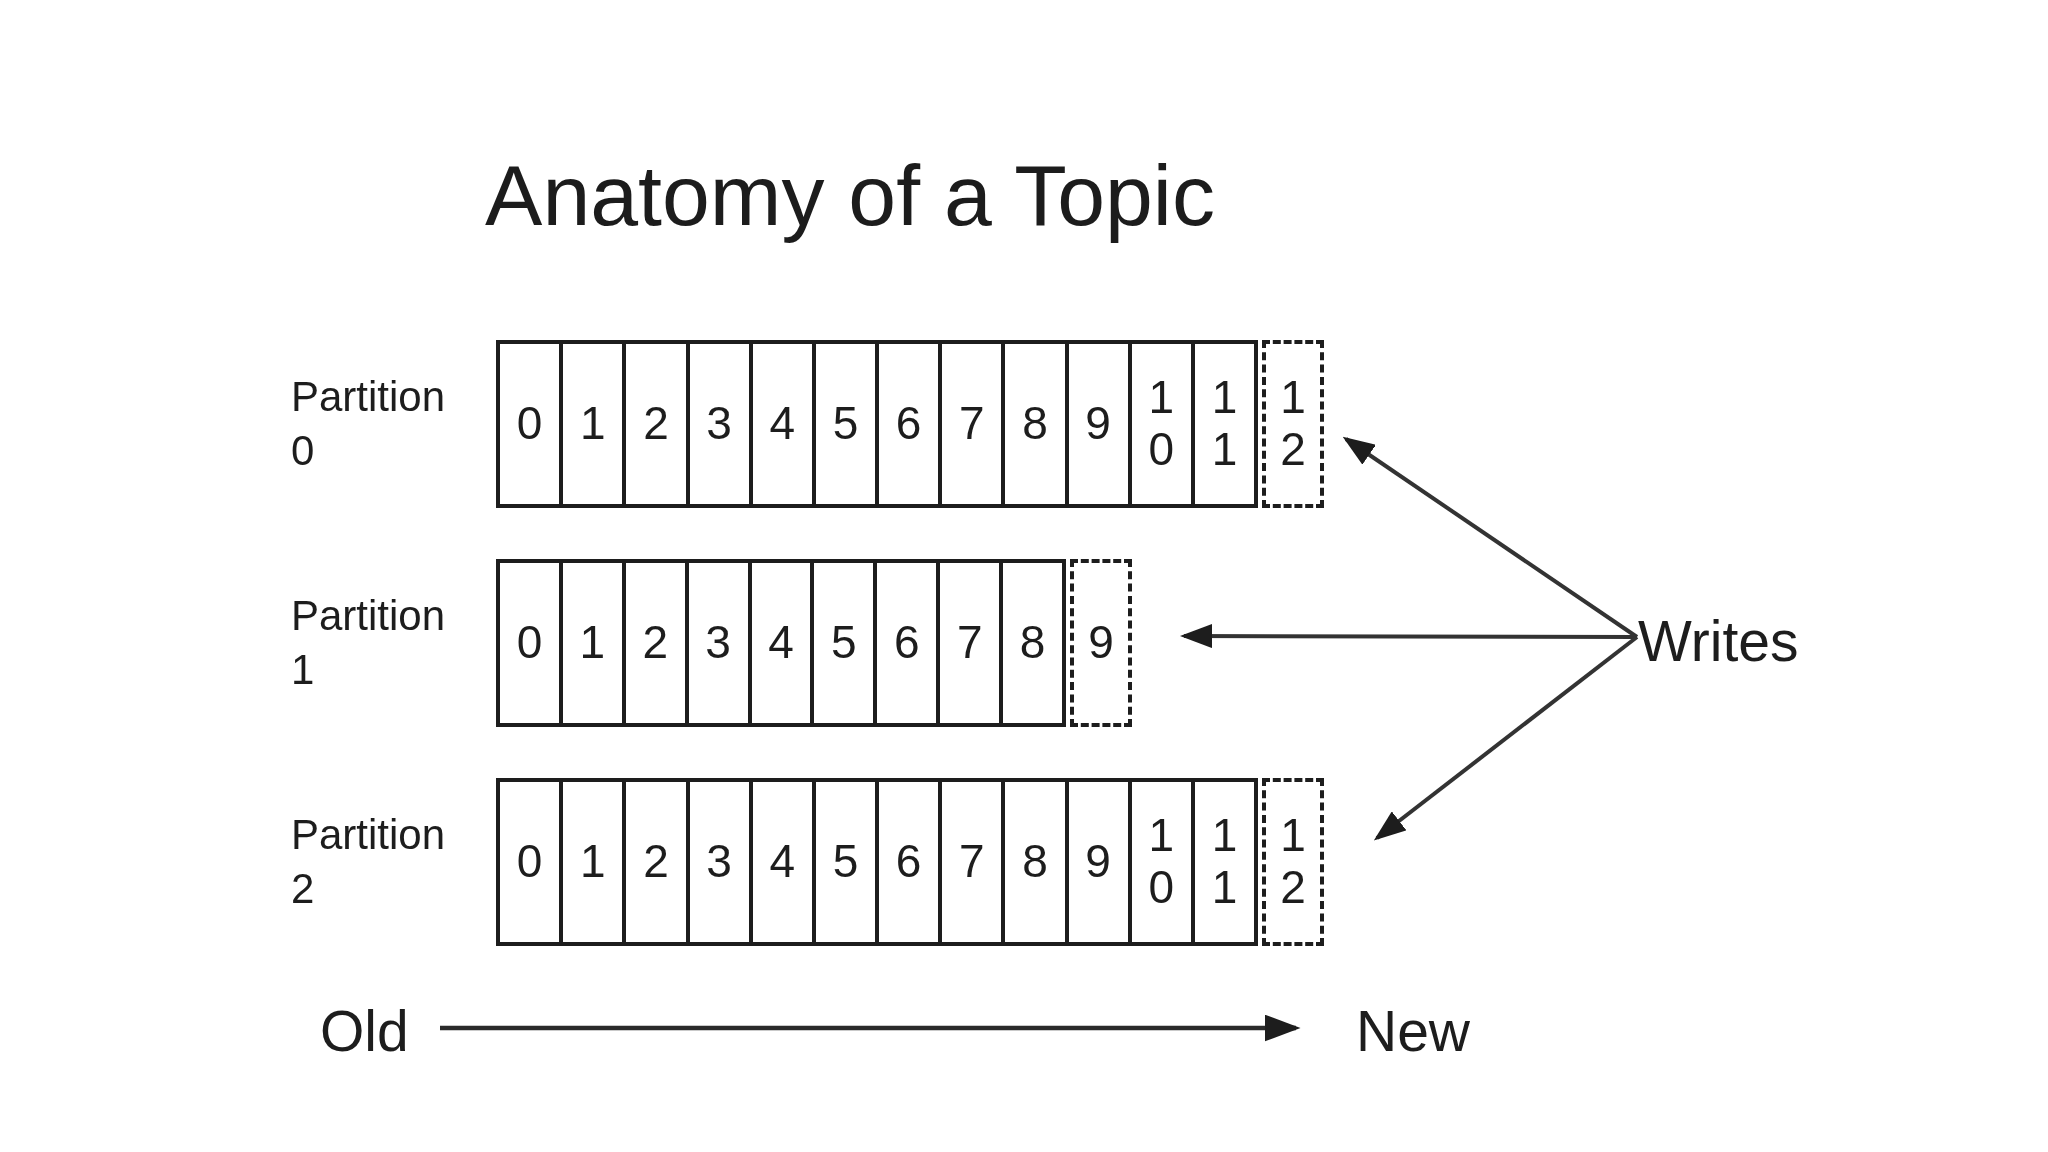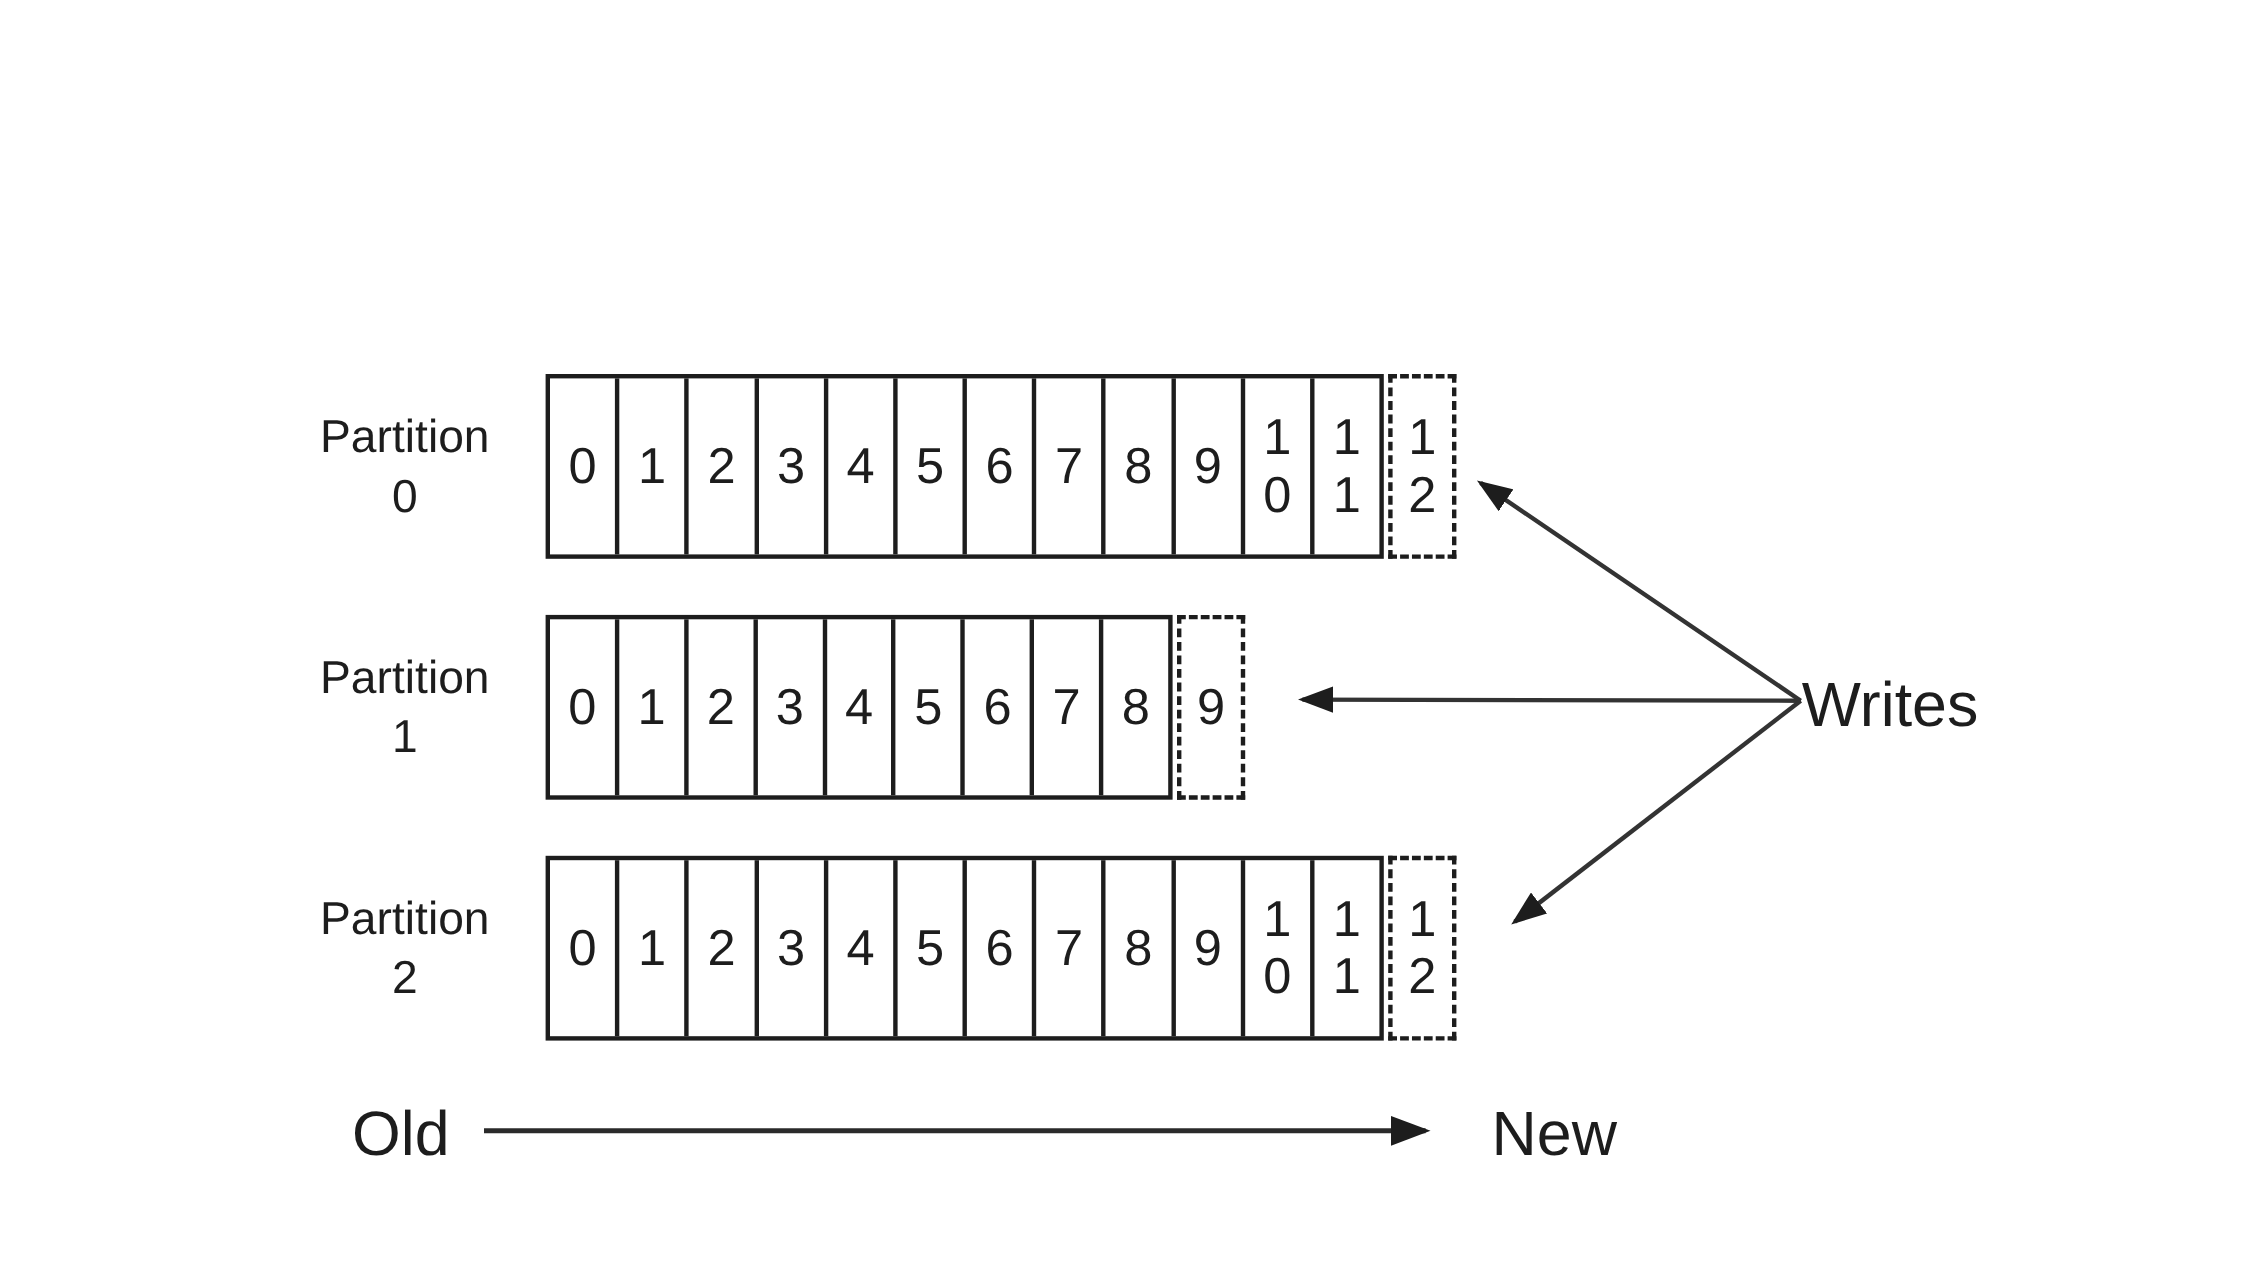--- a/index.html
+++ b/index.html
@@ -16,21 +16,20 @@
     left:450px;top:150px;width:800px;
     font-size:86px;line-height:1.05;
     text-align:center;
     white-space:nowrap;
     color:#1c1c1c;
   }
   .plabel{
     position:absolute;
     left:278px;width:180px;height:168px;
     display:flex;align-items:center;justify-content:center;
-    text-align:center;
     font-size:42px;line-height:1.28;
     white-space:pre-line;
   }
   .pbox{
     position:absolute;
     height:168px;
     box-sizing:border-box;
     border:4px solid #1d1d1d;
     display:flex;
     background:#ffffff;
@@ -69,20 +68,21 @@
   }
   .lbl-writes{left:1638px;top:610px;}
   .lbl-old{left:320px;top:1000px;width:140px;text-align:left;}
   .lbl-new{left:1343px;top:1000px;width:140px;text-align:center;}
 </style>
 </head>
 <body>
 
 <div class="canvas">
 
+  <div class="title">Anatomy of a Topic</div>
 
   <div class="plabel row0">Partition
 0</div>
   <div class="pbox row0" style="left:496px;width:762px;">
     <span class="cell">0</span>
     <span class="cell">1</span>
     <span class="cell">2</span>
     <span class="cell">3</span>
     <span class="cell">4</span>
     <span class="cell">5</span>

